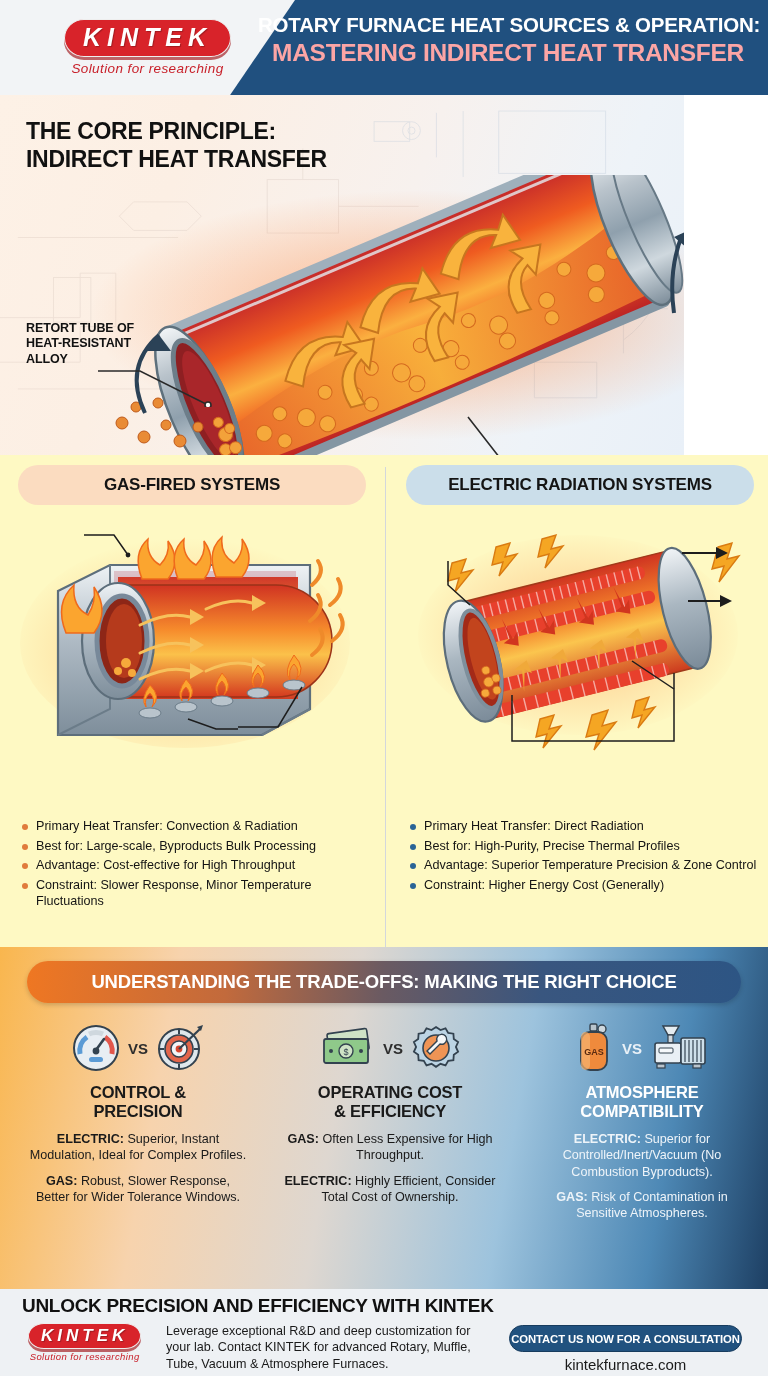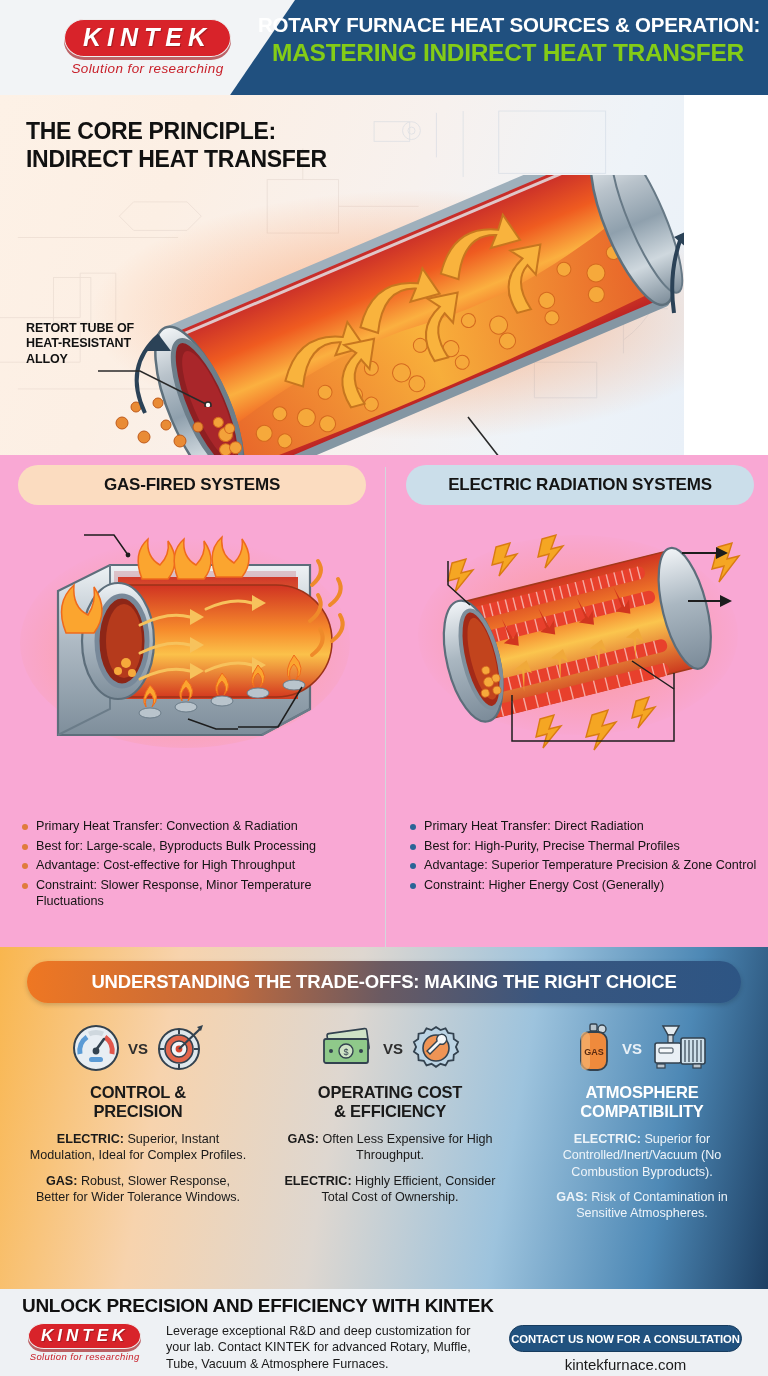--- a/index.html
+++ b/index.html
@@ -32,39 +32,39 @@
   }
   .logo-tag {
     color:#c8202a; font-style:italic; font-size:13.5px; margin-top:4px; letter-spacing:.4px;
   }
   .header-title { position:absolute; left:258px; top:12px; width:500px; text-align:center; }
   .header-title .l1 {
     color:#fff; font-weight:bold; font-size:20.5px; letter-spacing:-0.2px;
     line-height:1.25; white-space:nowrap;
   }
   .header-title .l2 {
-    color:#84cc16; font-weight:bold; font-size:24.5px; letter-spacing:-0.3px;
+    color:#fca5a5; font-weight:bold; font-size:24.5px; letter-spacing:-0.3px;
     line-height:1.25; white-space:nowrap;
   }
 
   
   .core {
     position:relative; width:684px; height:360px;
     background:linear-gradient(110deg,#fdf1e6 0%,#fcefe4 25%,#f7f1ee 55%,#eef3f8 80%,#e9f0f8 100%);
     overflow:hidden;
   }
   .blueprint { position:absolute; inset:0; opacity:.5; }
   .core-title { position:absolute; left:26px; top:22px; }
   .core-title div { font-weight:bold; font-size:23px; color:#111; line-height:1.22; letter-spacing:-0.3px;}
 
   .lbl { position:absolute; font-weight:bold; color:#111; }
   .lbl.sm { font-size:12.5px; line-height:1.22; letter-spacing:-0.1px;}
 
   
-  .systems { position:relative; width:768px; height:492px; background:#f9a8d4; }
+  .systems { position:relative; width:768px; height:492px; background:#fef9c3; }
   .pill {
     position:absolute; top:10px; height:40px; border-radius:20px;
     display:flex; align-items:center; justify-content:center;
     font-weight:bold; font-size:17px; color:#141414; letter-spacing:-0.2px;
   }
   .pill.gas { left:18px; width:348px; background:#fbdcc0; }
   .pill.elec { left:406px; width:348px; background:#cbdeea; }
   .vdivide { position:absolute; left:385px; top:12px; width:1px; height:480px; background:#d3d7dc; }
 
   .illu { position:absolute; }

